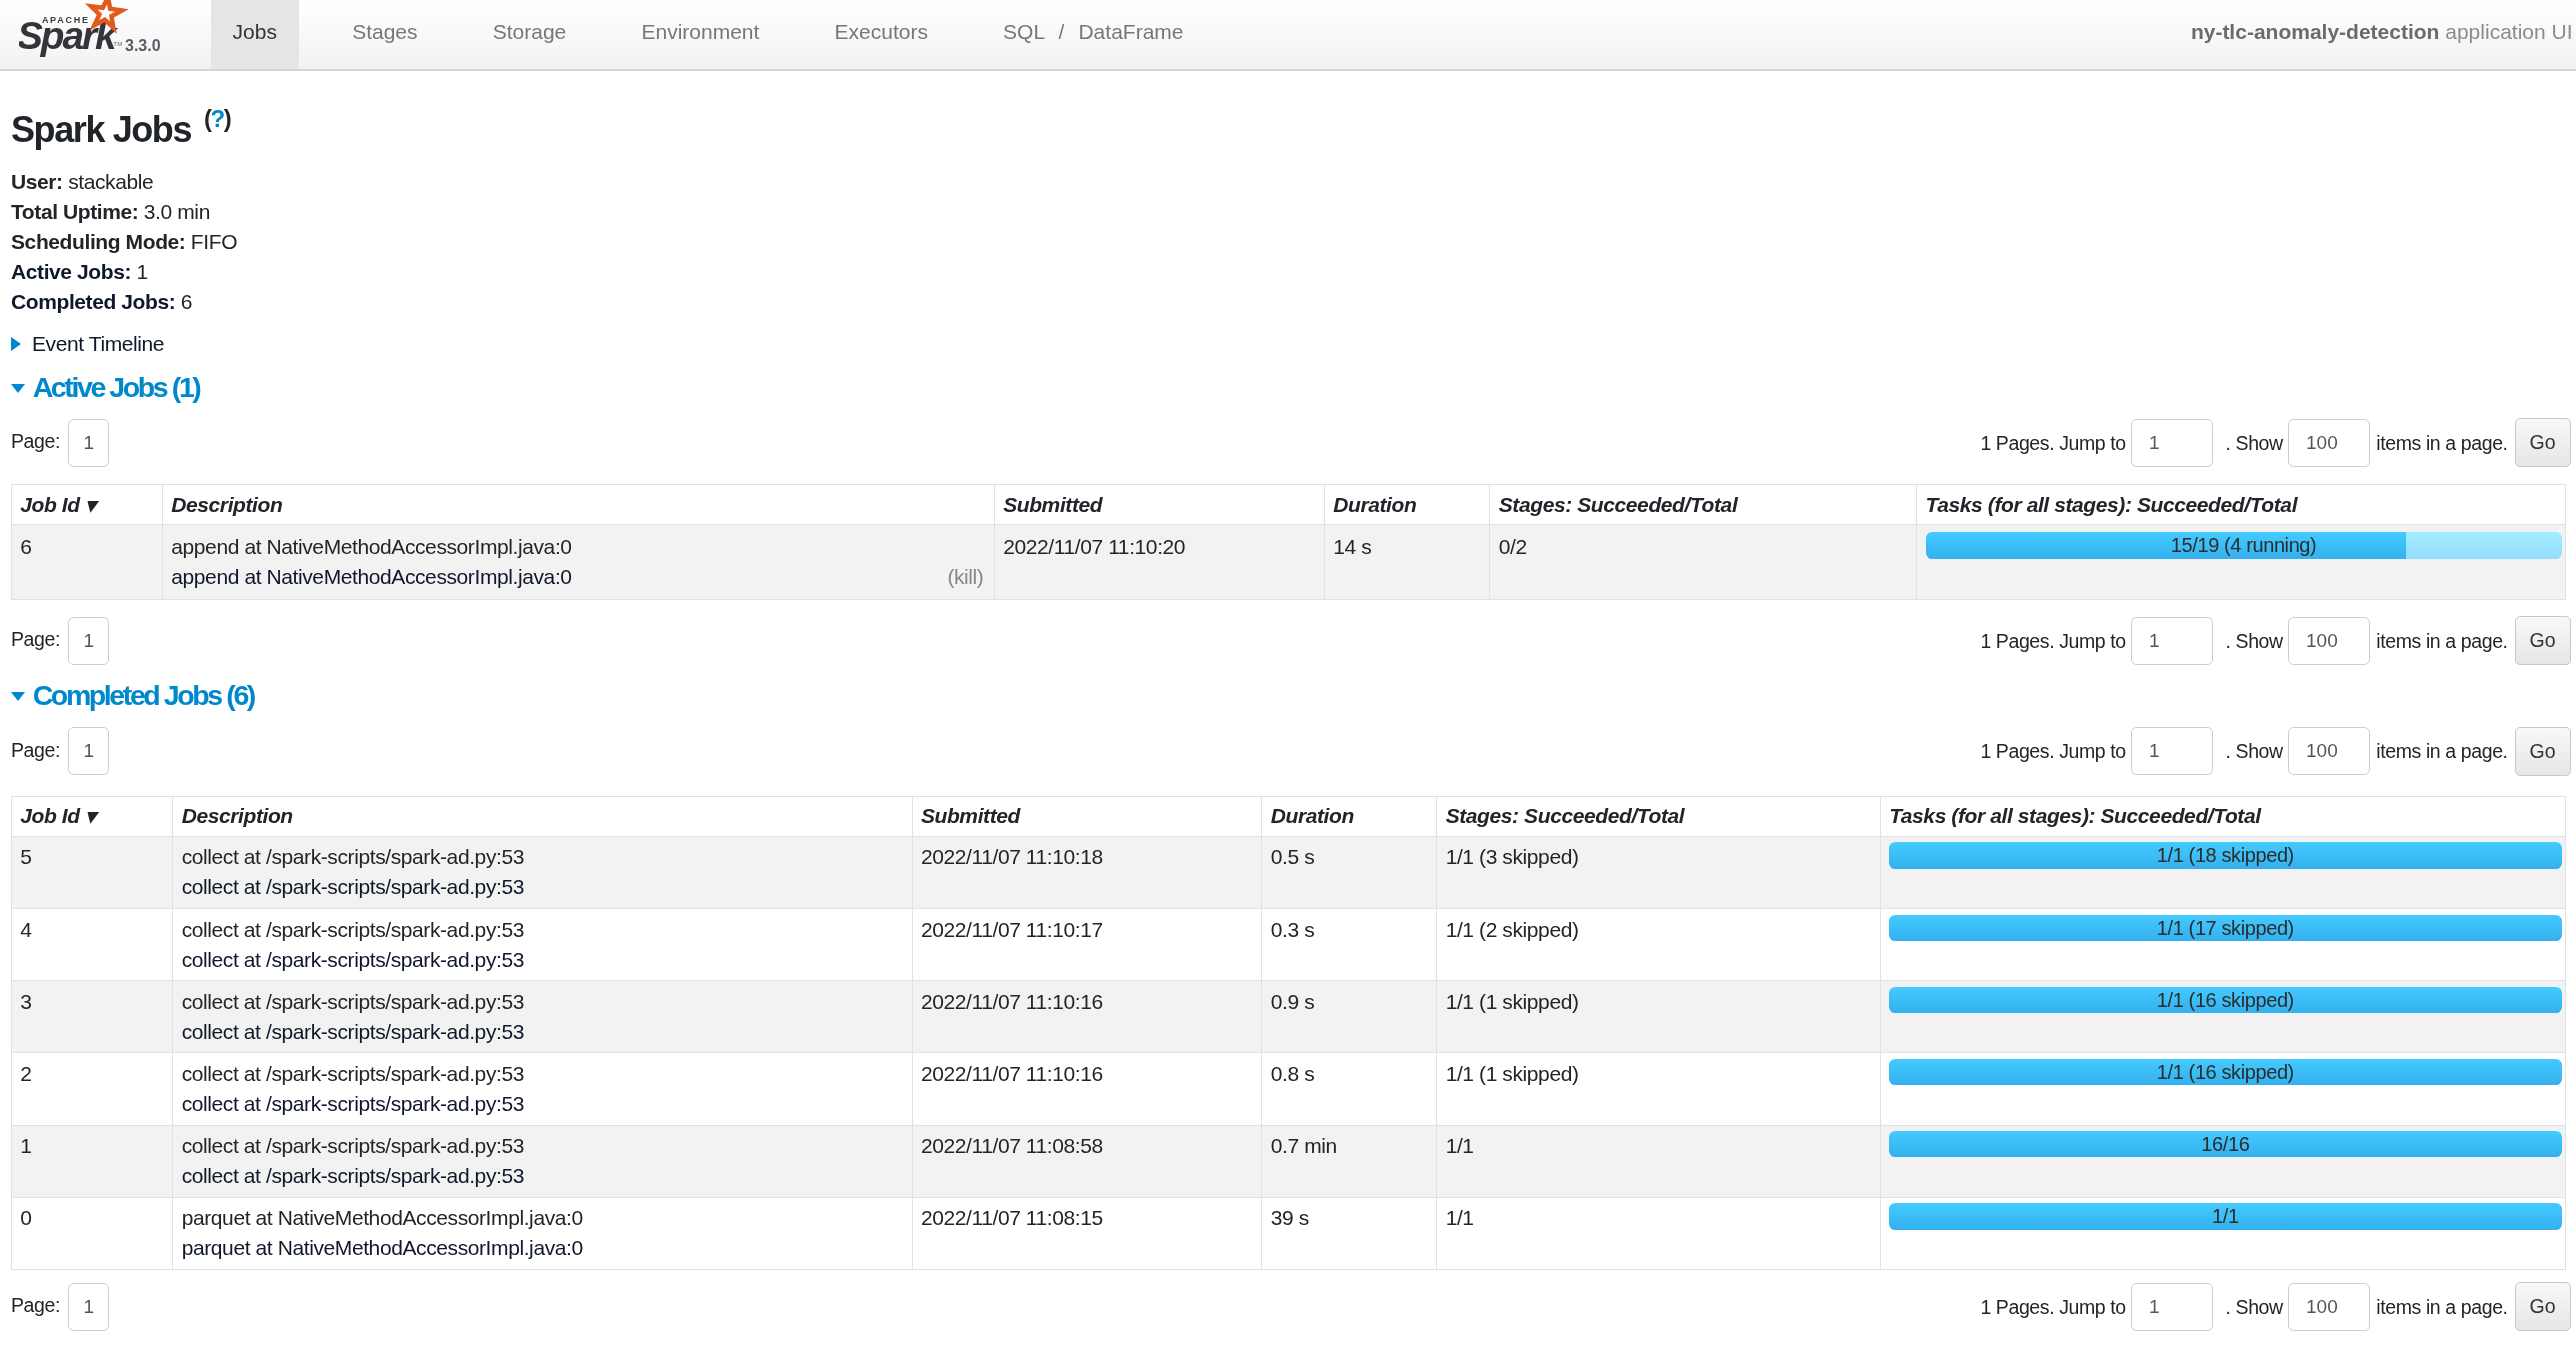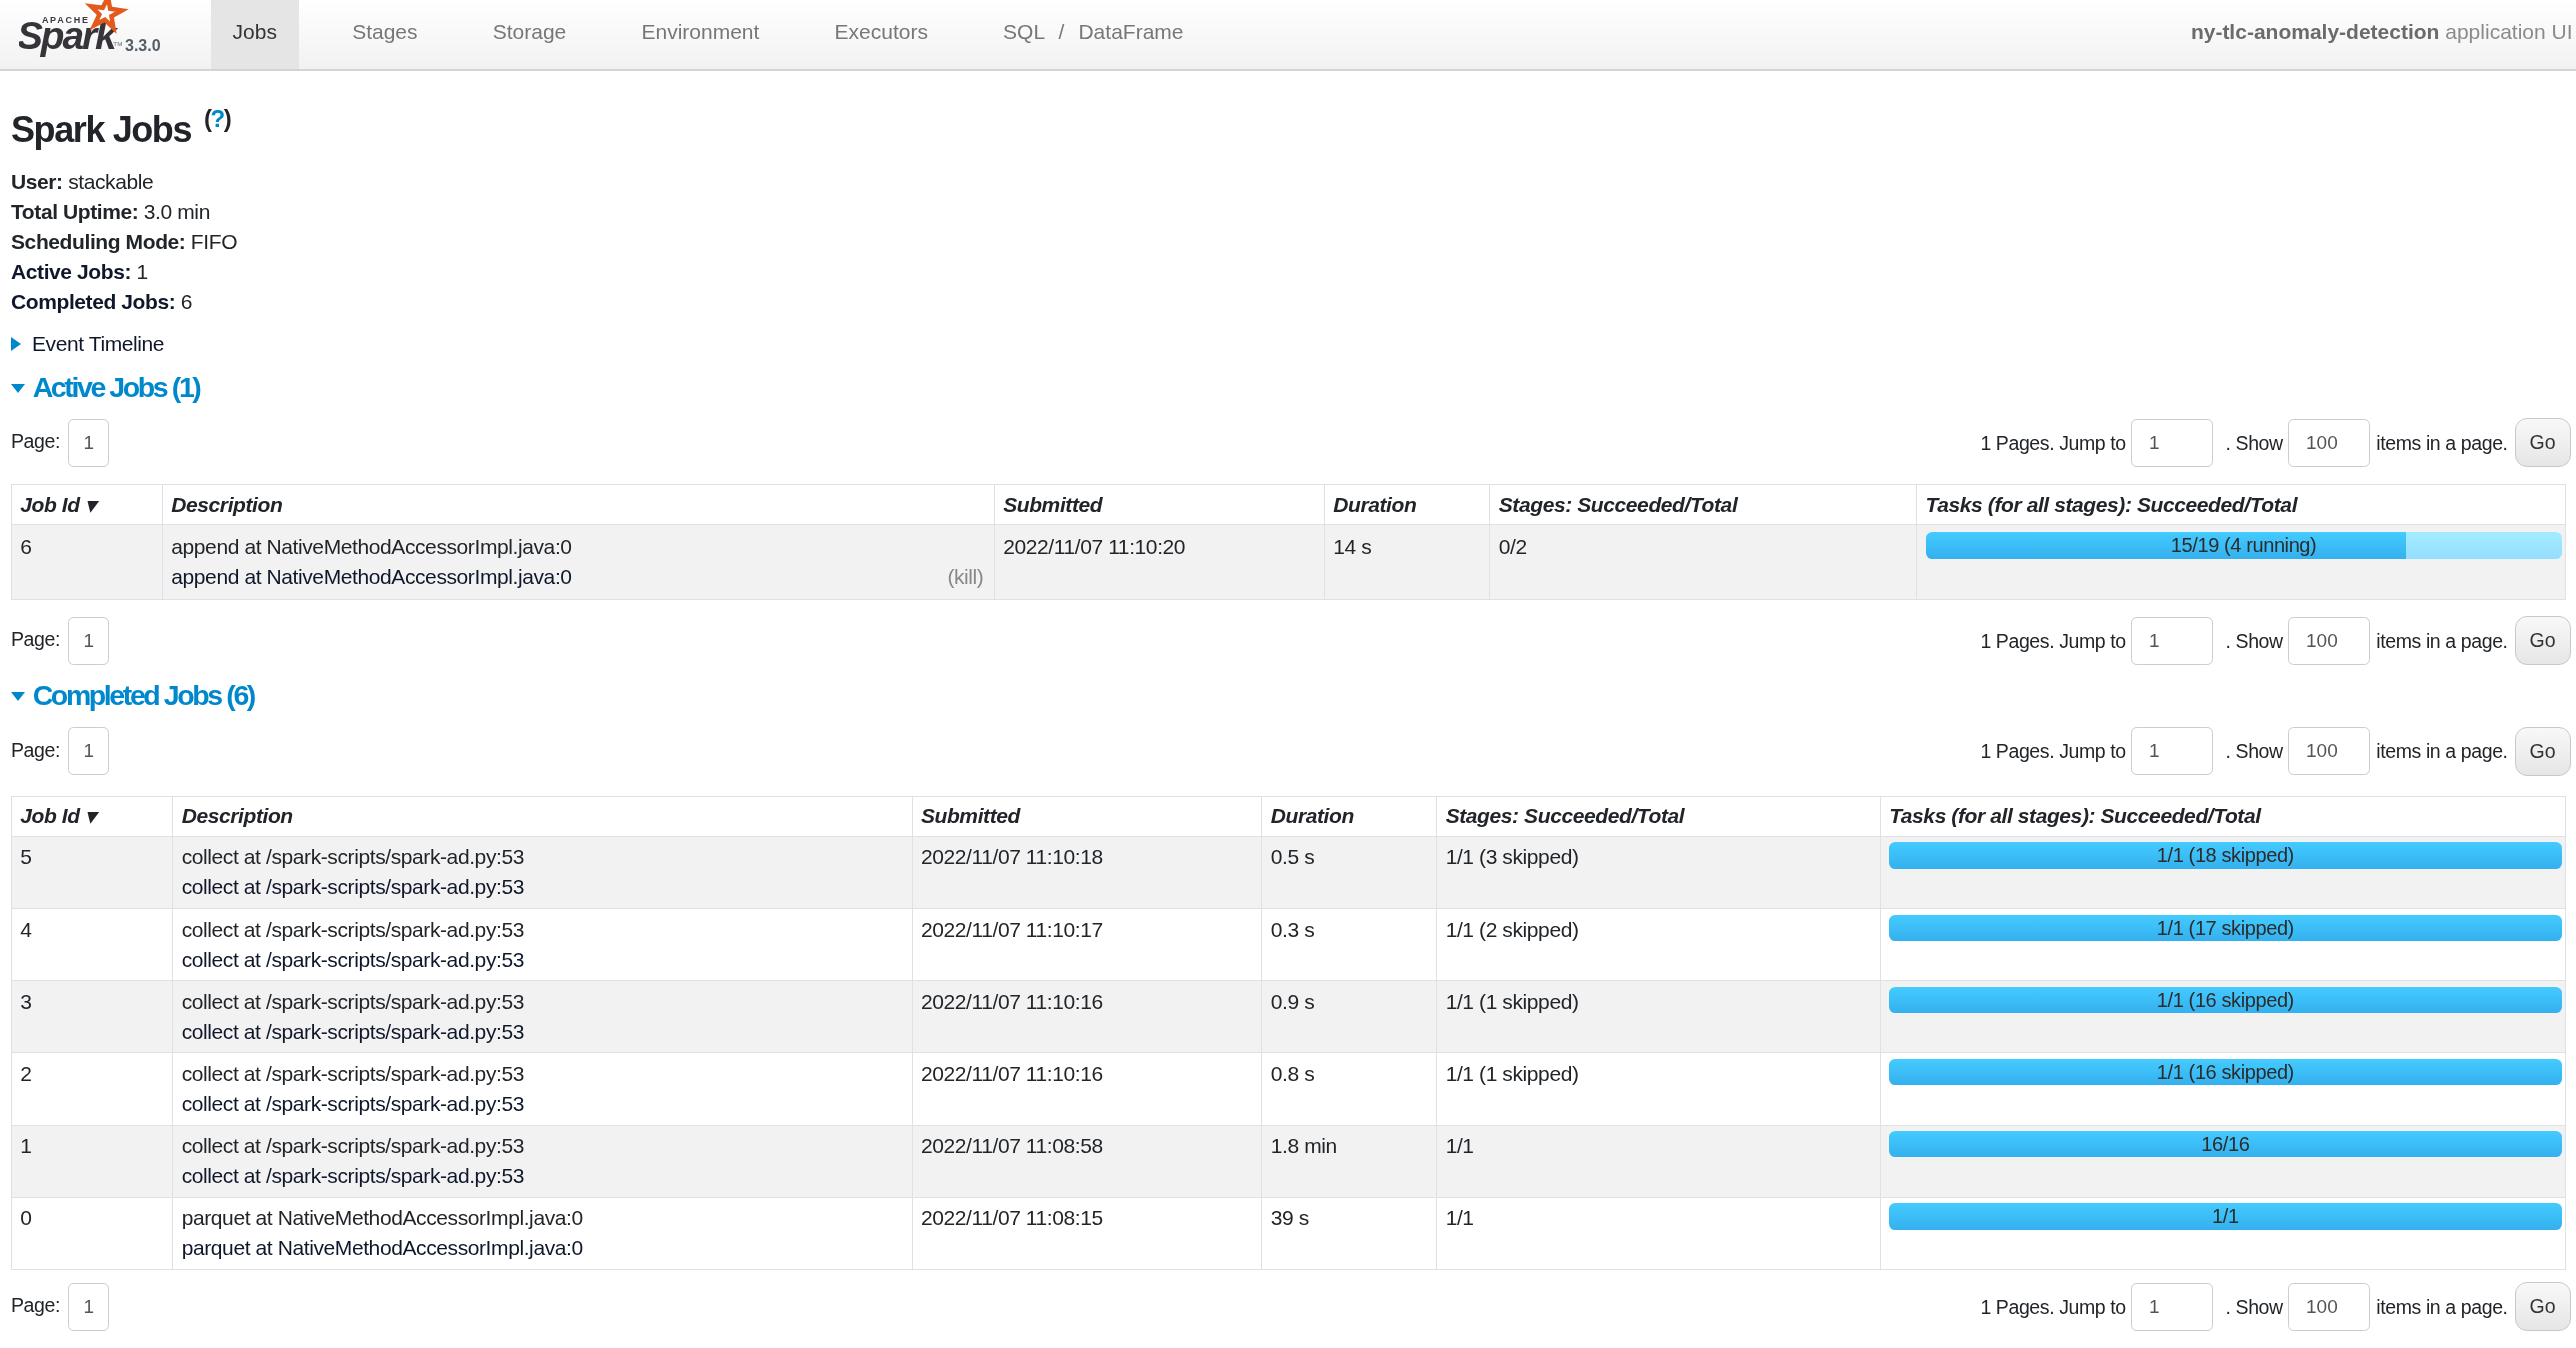--- a/index.html
+++ b/index.html
@@ -49,21 +49,21 @@
   font-family:"Liberation Sans",sans-serif; font-size:19px; color:#555;
   text-align:center; background:#fff;
 }
 .pgright { margin-left:auto; margin-right:-5.6px; display:flex; align-items:center; font-size:19.5px; color:#212529; }
 .jumpinput {
   width:63px; height:46px; border:1.4px solid #ccc; border-radius:5.6px;
   font-family:"Liberation Sans",sans-serif; font-size:19px; color:#555;
   padding-left:16.7px; background:#fff;
 }
 .gobtn {
-  margin-left:7px; width:54px; height:47px; border:1.4px solid #c8c8c8; border-radius:12px;
+  margin-left:7px; width:54px; height:47px; border:1.4px solid #c8c8c8; border-radius:5px;
   background:linear-gradient(#f8f8f8,#e6e6e6);
   font-family:"Liberation Sans",sans-serif; font-size:19.5px; color:#333; text-align:center;
 }
 
 table.jobs { border-collapse:collapse; table-layout:fixed; width:2554px; }
 table.jobs th, table.jobs td {
   border:1.4px solid #dee2e6; font-size:21px; line-height:30px;
   padding:4.2px 8.3px; text-align:left; vertical-align:top;
 }
 table.jobs th { font-weight:bold; padding:4.2px 8.3px;font-style:italic; }
@@ -248,21 +248,21 @@
             <div class="progress">
               <span class="plabel">1/1 (16 skipped)</span>
               <div class="pbar done" style="left:0;width:100%"></div>
             </div>
           </td>
     </tr>
     <tr class="odd">
       <td>1</td>
       <td>collect at /spark-scripts/spark-ad.py:53<br><a>collect at /spark-scripts/spark-ad.py:53</a></td>
       <td>2022/11/07 11:08:58</td>
-      <td>1.8 min</td>
+      <td>0.7 min</td>
       <td>1/1</td>
       <td>
             <div class="progress">
               <span class="plabel">16/16</span>
               <div class="pbar done" style="left:0;width:100%"></div>
             </div>
           </td>
     </tr>
     <tr>
       <td>0</td>

